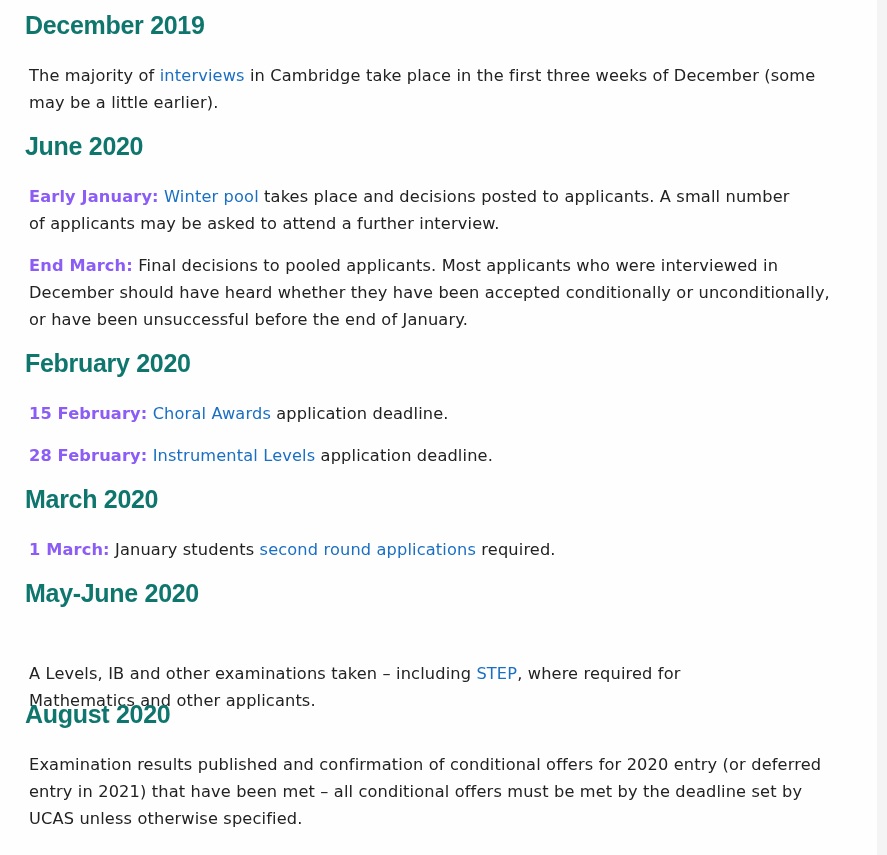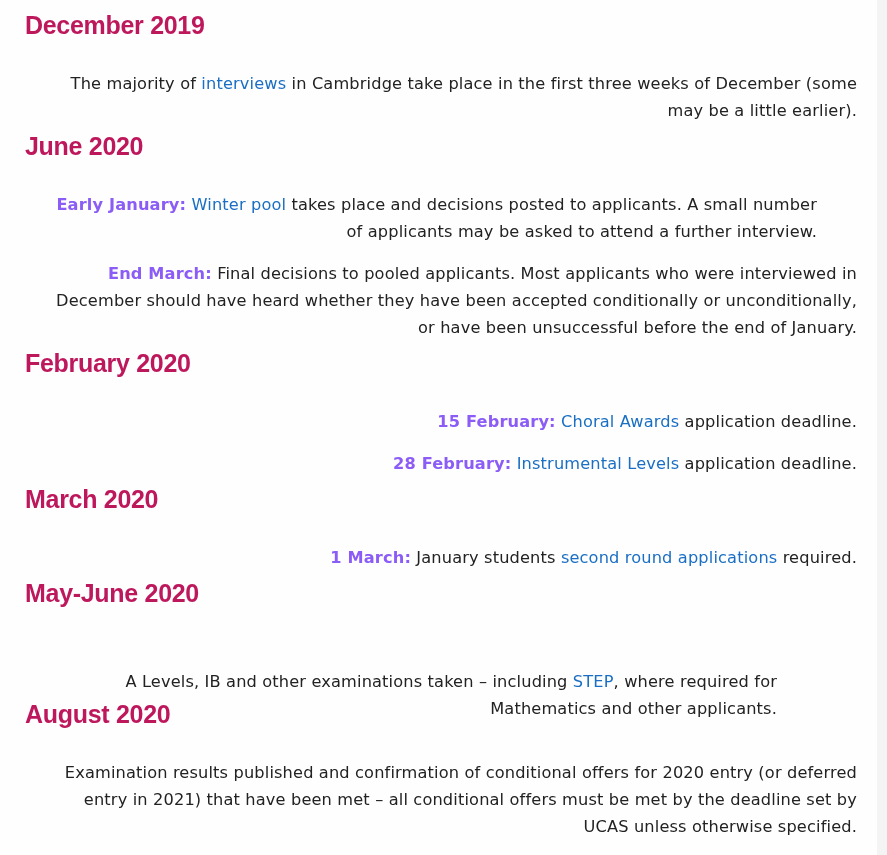--- a/index.html
+++ b/index.html
@@ -13,32 +13,31 @@
     .gutter {
       position: absolute; top: 0; right: 0; width: 10px; height: 855px;
       background: #f4f4f4;
     }
     .content {
       position: absolute; left: 25px; top: 0; width: 820px;
     }
     h2 {
       font-family: "Liberation Sans", sans-serif;
       font-weight: bold;
-      color: #be185d;
+      color: #0f766e;
       font-size: 25px;
       letter-spacing: -0.3px;
       margin: 0;
       line-height: 30px;
     }
     p {
-      margin: 12px;
+      margin: 4px;
       font-size: 16.2px;
       line-height: 27px;
       letter-spacing: 0.15px;
-      text-align: right;
     }
     b { color: #8b5cf6; }
     a { color: #1a6fc4; text-decoration: none; }
     .s { position: absolute; left: 0; }
   </style>
 </head>
 <body>
 
 <div class="gutter"></div>
 

